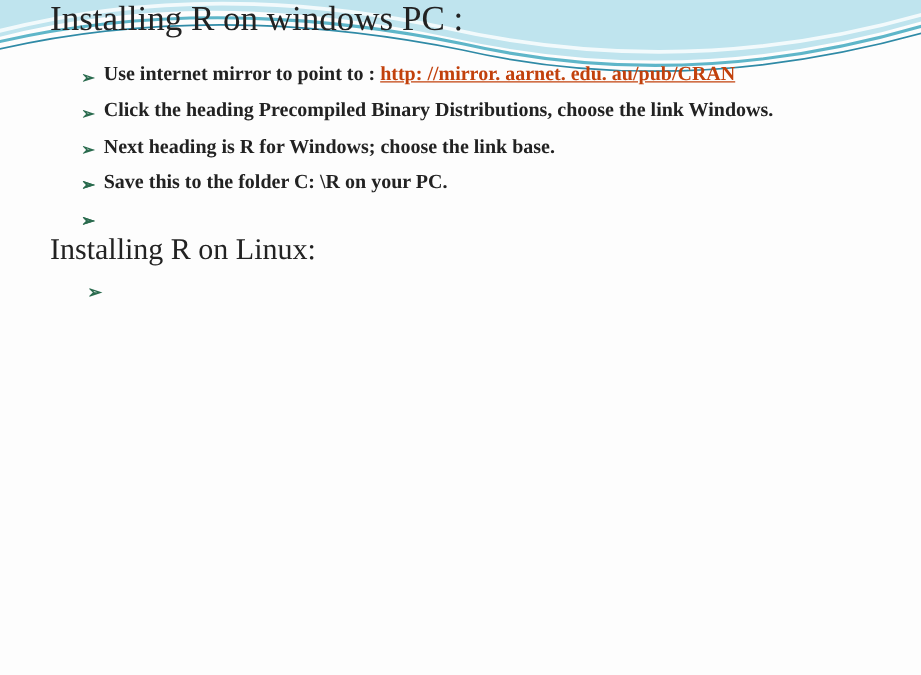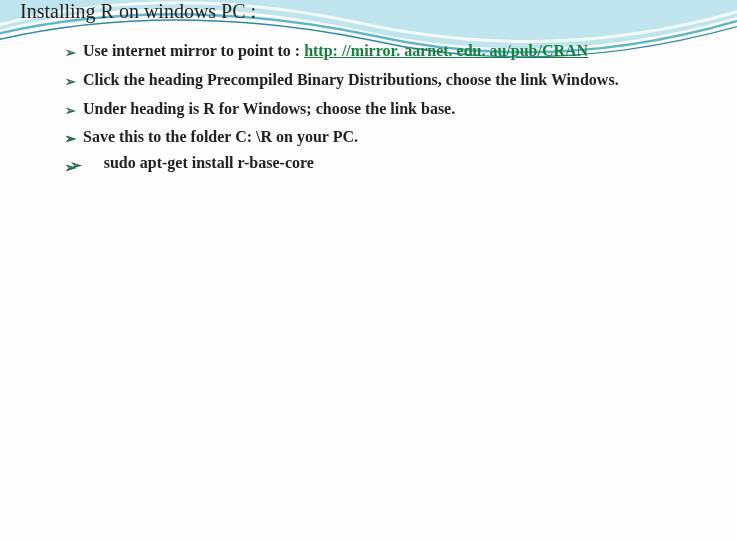--- a/index.html
+++ b/index.html
@@ -26,24 +26,24 @@
     padding: 0;
   }
   .title {
     font-size: 38px;
     font-weight: normal;
     color: #222;
     margin: 38px 0 14px 38px;
     line-height: 1.05;
   }
   .subtitle {
-    font-size: 20px;
+    font-size: 28px;
     font-weight: normal;
     color: #222;
-    margin: 0 0 16px 20px;
+    margin: 0 0 16px 40px;
   }
   .subtitle2 {
     font-size: 24px;
     font-weight: normal;
     color: #222;
     margin: 28px 0 8px 40px;
   }
   ul.bullets {
     list-style: none;
     margin: 0 40px 0 65px;
@@ -60,21 +60,21 @@
   }
   ul.bullets li .chev {
     position: absolute;
     left: 0;
     top: 4px;
     color: #2a6b4e;
     font-size: 13px;
     font-weight: bold;
   }
   .link {
-    color: #15803d;
+    color: #c2410c;
     text-decoration: underline;
   }
   .single {
     display: flex;
     align-items: flex-start;
     margin-left: 70px;
     margin-top: 4px;
   }
   .single .chev {
     color: #2a6b4e;
@@ -108,36 +108,36 @@
     <li>
       <span class="chev">➢</span>
       <span>Use internet mirror to point to : </span><a class="link" href="#">http: //mirror. aarnet. edu. au/pub/CRAN</a>
     </li>
     <li>
       <span class="chev">➢</span>
       <span>Click the heading Precompiled Binary Distributions, choose the link Windows.</span>
     </li>
     <li>
       <span class="chev">➢</span>
-      <span>Under heading is R for Windows; choose the link base.</span>
+      <span>Next heading is R for Windows; choose the link base.</span>
     </li>
     <li>
       <span class="chev">➢</span>
     </li>
     <li>
       <span class="chev">➢</span>
       <span>Save this to the folder C: \R on your PC.</span>
     </li>
     <li>
       <span class="chev">➢</span>
     </li>
     <li>
       <span class="chev">➢</span>
     </li>
   </ul>
 
+  <h2 class="subtitle2">Installing R on Linux:</h2>
 
   <div class="single">
     <span class="chev">➢</span>
-    <span class="cmd">sudo apt-get install r-base-core</span>
   </div>
 
 </div>
 
 </body></html>

